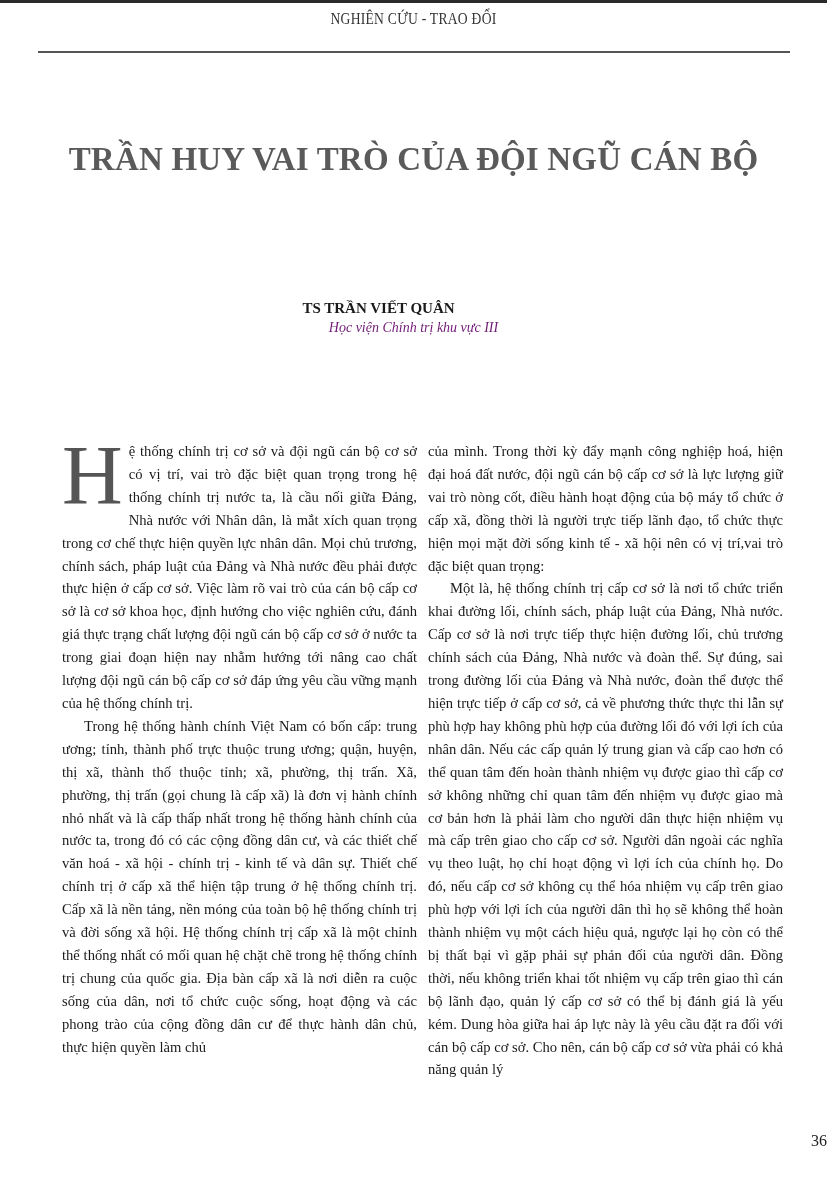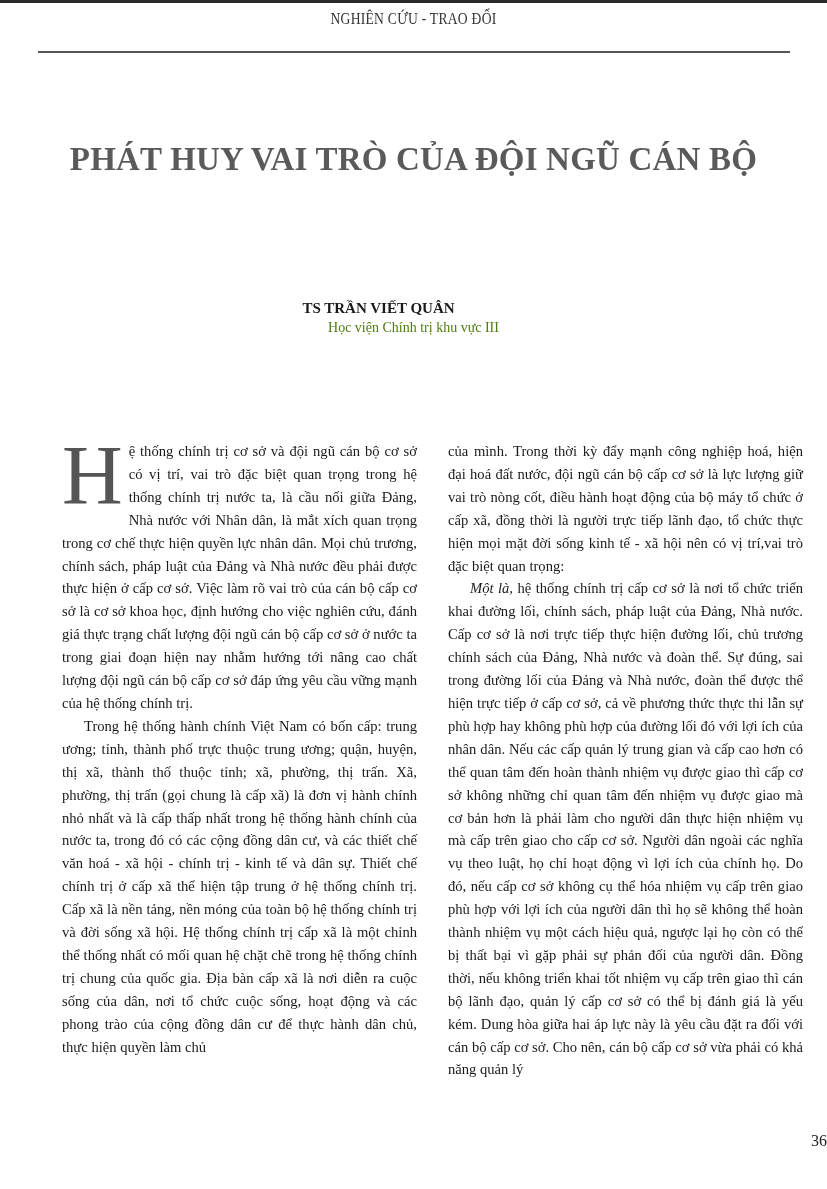--- a/index.html
+++ b/index.html
@@ -7,43 +7,43 @@
          font-family: "Liberation Serif", "DejaVu Serif", serif; color: #1a1a1a; }
   .top-edge { position: absolute; left: 0; top: 0; width: 827px; height: 3px; background: #2a2a2a; }
   .running-head { position: absolute; top: 10px; left: 0; width: 827px; text-align: center;
                   font-size: 16px; letter-spacing: 0.3px; color: #333; transform: scaleX(0.85); }
   .rule-full { position: absolute; top: 51px; left: 38px; width: 455px; height: 2px; background: #555; }
   .title { position: absolute; top: 140px; left: 0; width: 827px; text-align: center;
            font-weight: bold; font-size: 33px; line-height: 38px; color: #5a5a5a; letter-spacing: 0.2px; }
   .author { position: absolute; top: 300px; left: 0; width: 757px; text-align: center;
             font-weight: bold; font-size: 15px; color: #1a1a1a; }
   .affil { position: absolute; top: 320px; left: 0; width: 827px; text-align: center;
-           font-size: 14px; color: #4d7c0f; }
+           font-style: italic; font-size: 14px; color: #701a75; }
   .col { position: absolute; top: 440px; width: 355px; font-size: 14.6px; line-height: 22.9px;
          text-align: justify; }
   .col-left { left: 62px; }
-  .col-right { left: 448px; }
+  .col-right { left: 428px; }
   .col p { margin: 0; }
   .indent { text-indent: 22px; }
   .dropcap { float: left; font-size: 84px; line-height: 64px; height: 66px; margin: 4px 6px 0 0;
              color: #555; font-weight: normal; }
   .page-number { position: absolute; top: 1132px; left: 0; width: 827px; text-align: right;
                  font-size: 16px; color: #222; }
-  .ital { font-style: italic; }
+  .ital { }
 </style>
 </head>
 <body>
 
 <div class="top-edge"></div>
 
 <div class="running-head">NGHIÊN CỨU - TRAO ĐỔI</div>
 <div class="rule-full" style="left:38px;width:752px;top:51px;"></div>
 
 <div class="title">
-  <div>PHÁT HUY VAI TRÒ CỦA ĐỘI NGŨ CÁN BỘ</div>
+  <div>TRẦN HUY VAI TRÒ CỦA ĐỘI NGŨ CÁN BỘ</div>
 </div>
 
 <div class="author">TS TRẦN VIẾT QUÂN</div>
 <div class="affil">Học viện Chính trị khu vực III</div>
 
 <div class="col col-left">
   <p>
     <span class="dropcap">H</span><span>ệ thống chính trị cơ sở và đội ngũ cán bộ cơ sở có vị trí, vai trò đặc biệt quan trọng trong hệ thống chính trị nước ta, là cầu nối giữa Đảng, Nhà nước với Nhân dân, là mắt xích quan trọng trong cơ chế thực hiện quyền lực nhân dân. Mọi chủ trương, chính sách, pháp luật của Đảng và Nhà nước đều phải được thực hiện ở cấp cơ sở. Việc làm rõ vai trò của cán bộ cấp cơ sở là cơ sở khoa học, định hướng cho việc nghiên cứu, đánh giá thực trạng chất lượng đội ngũ cán bộ cấp cơ sở ở nước ta trong giai đoạn hiện nay nhằm hướng tới nâng cao chất lượng đội ngũ cán bộ cấp cơ sở đáp ứng yêu cầu vững mạnh của hệ thống chính trị.</span>
   </p>
   <p class="indent">Trong hệ thống hành chính Việt Nam có bốn cấp: trung ương; tỉnh, thành phố trực thuộc trung ương; quận, huyện, thị xã, thành thố thuộc tỉnh; xã, phường, thị trấn. Xã, phường, thị trấn (gọi chung là cấp xã) là đơn vị hành chính nhỏ nhất và là cấp thấp nhất trong hệ thống hành chính của nước ta, trong đó có các cộng đồng dân cư, và các thiết chế văn hoá - xã hội - chính trị - kinh tế và dân sự. Thiết chế chính trị ở cấp xã thể hiện tập trung ở hệ thống chính trị. Cấp xã là nền tảng, nền móng của toàn bộ hệ thống chính trị và đời sống xã hội. Hệ thống chính trị cấp xã là một chỉnh thể thống nhất có mối quan hệ chặt chẽ trong hệ thống chính trị chung của quốc gia. Địa bàn cấp xã là nơi diễn ra cuộc sống của dân, nơi tổ chức cuộc sống, hoạt động và các phong trào của cộng đồng dân cư để thực hành dân chủ, thực hiện quyền làm chủ</p>

